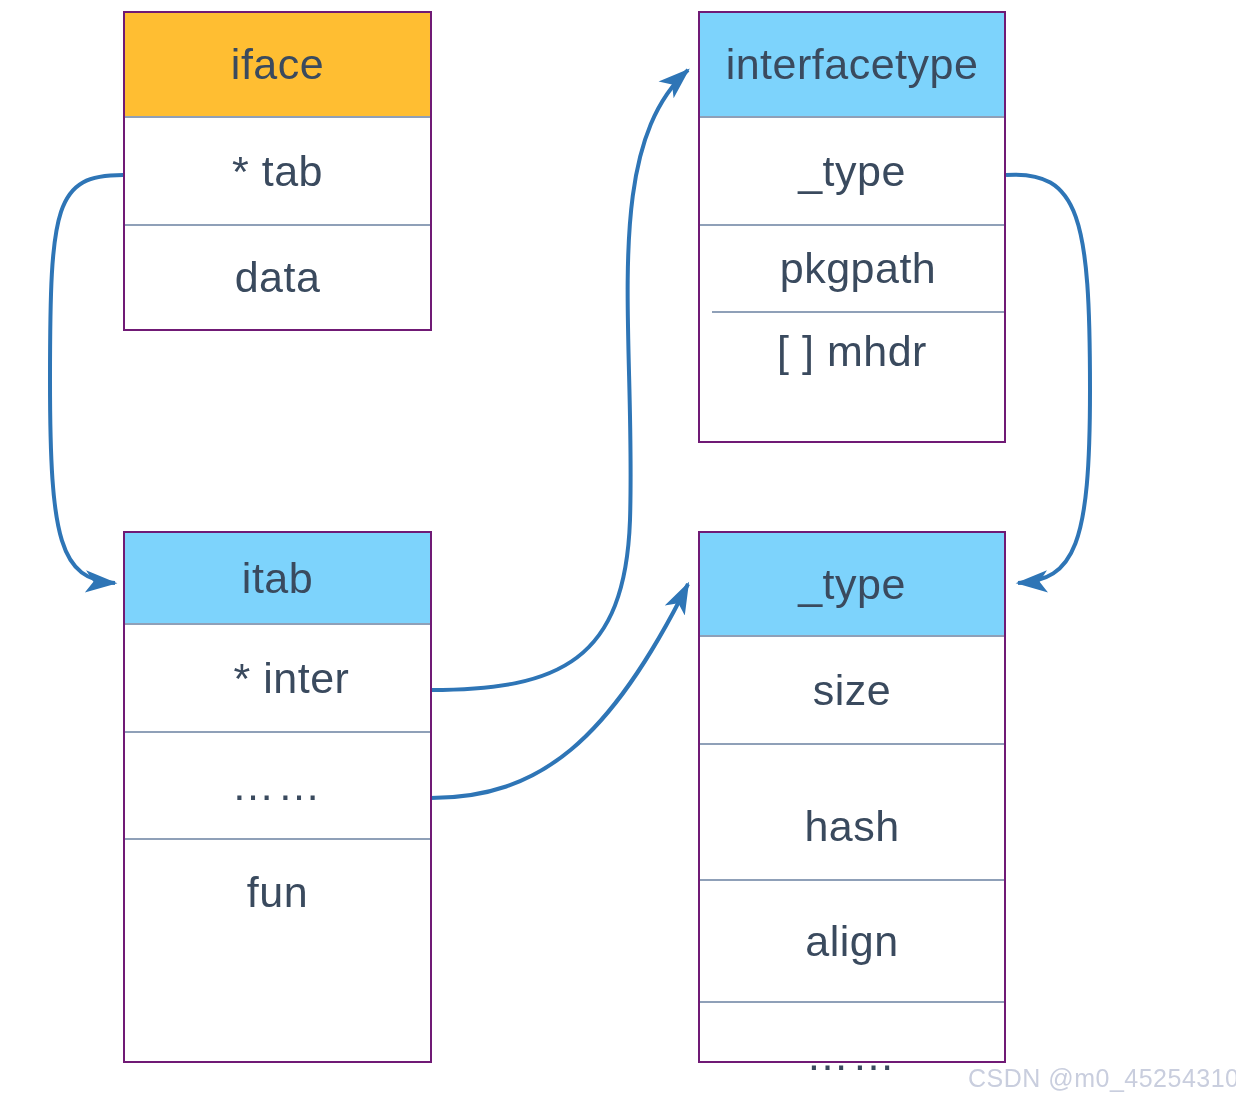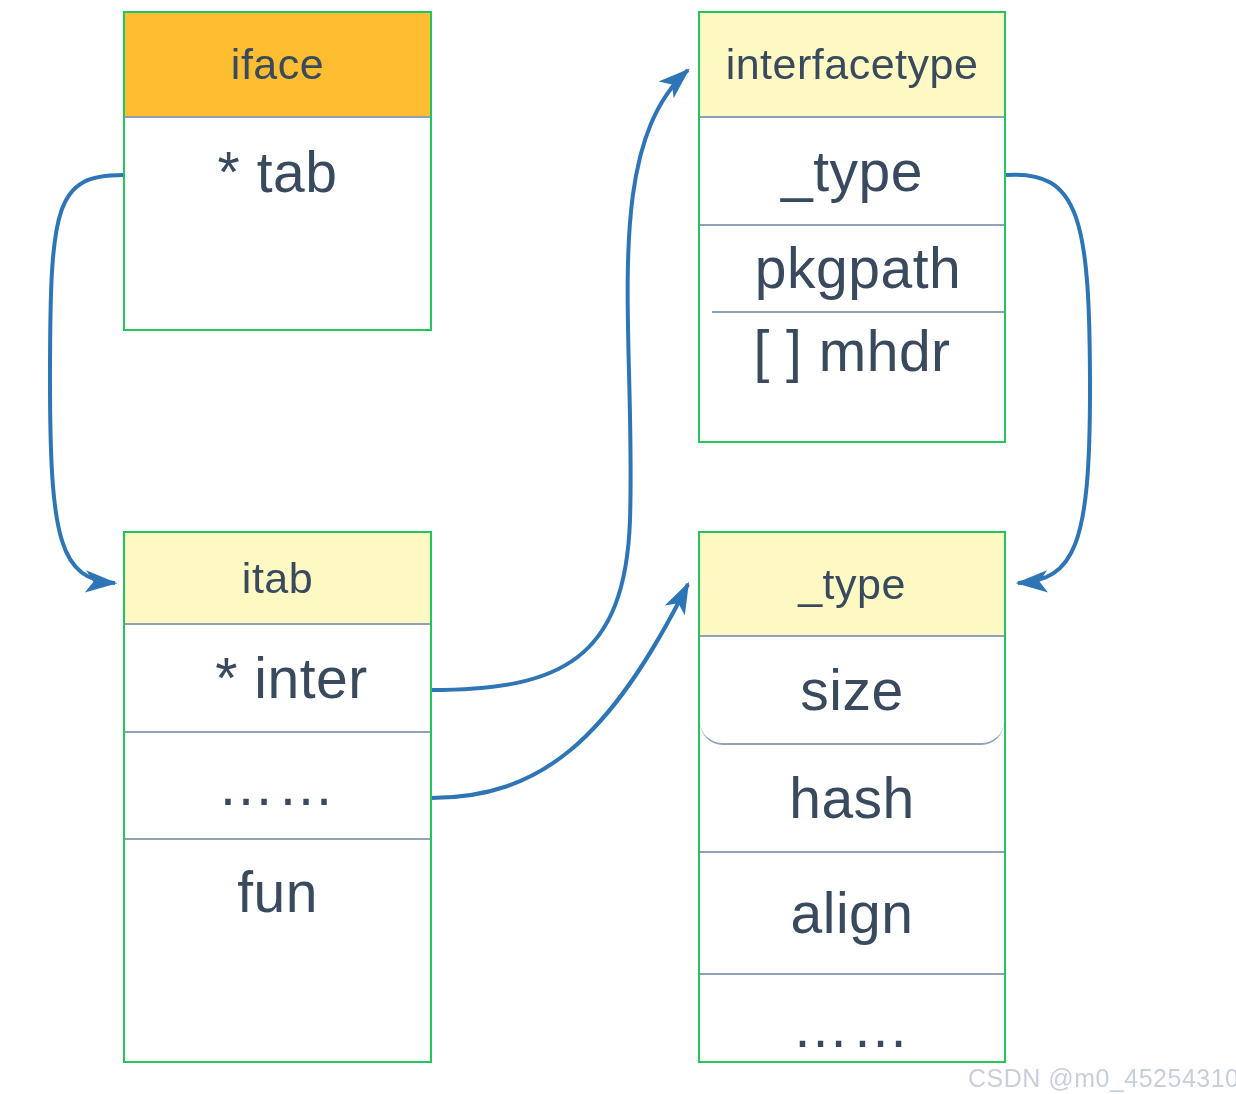--- a/index.html
+++ b/index.html
@@ -21,43 +21,43 @@
     position: absolute;
     left: 0;
     top: 0;
     width: 1236px;
     height: 1094px;
     pointer-events: none;
   }
   .struct-box {
     position: absolute;
     box-sizing: border-box;
-    border: 2px solid #22c55e;
+    border: 2px solid #701a75;
     background: #ffffff;
   }
   .struct-row {
     box-sizing: border-box;
     display: flex;
     align-items: center;
     justify-content: center;
     border-bottom: 2px solid #8fa0b8;
     color: #3a4a5e;
-    font-size: 57px;
+    font-size: 43px;
     line-height: 1;
     letter-spacing: 0.5px;
     white-space: nowrap;
   }
   .struct-row:last-child {
     border-bottom: none;
   }
   .struct-row.header {
     font-size: 43px;
   }
   .struct-row.header.gray {
-    background: #fef9c3;
+    background: #7dd3fc;
   }
   .struct-row.header.orange {
     background: #ffbe32;
   }
   .dots-row {
     letter-spacing: 3px;
   }
   .watermark {
     position: absolute;
     color: #c9cede;
@@ -84,39 +84,40 @@
     <path d="M431,690 C 560,690 625,660 630,520 C 636,330 600,150 688,70" fill="none" stroke="#2e75b6" stroke-width="4" marker-end="url(#arrowhead)"></path>
 
     <path d="M431,798 C 540,798 610,740 688,584" fill="none" stroke="#2e75b6" stroke-width="4" marker-end="url(#arrowhead)"></path>
 
     <path d="M1006,175 C 1080,170 1090,220 1090,390 C 1090,545 1075,580 1018,583" fill="none" stroke="#2e75b6" stroke-width="4" marker-end="url(#arrowhead)"></path>
   </svg>
 
   <div class="struct-box" style="left:123px; top:11px; width:309px; height:320px;">
     <div class="struct-row header orange" style="height:105px;">iface</div>
     <div class="struct-row" style="height:108px;">* tab</div>
+    <div class="struct-row" style="height:103px;">data</div>
   </div>
 
   <div class="struct-box" style="left:698px; top:11px; width:308px; height:432px;">
     <div class="struct-row header gray" style="height:105px;">interfacetype</div>
     <div class="struct-row" style="height:108px;">_type</div>
     <div class="struct-row" style="height:87px;margin-left:12px;">pkgpath</div>
     <div class="struct-row" style="height:77px;">[ ] mhdr</div>
   </div>
 
   <div class="struct-box" style="left:123px; top:531px; width:309px; height:532px;">
     <div class="struct-row header gray" style="height:92px;">itab</div>
     <div class="struct-row" style="height:108px;padding-left:28px;">* inter</div>
     <div class="struct-row dots-row" style="height:107px;">……</div>
     <div class="struct-row" style="height:105px;">fun</div>
   </div>
 
   <div class="struct-box" style="left:698px; top:531px; width:308px; height:532px;">
     <div class="struct-row header gray" style="height:104px;">_type</div>
-    <div class="struct-row" style="height:108px;border-radius:23px;">size</div>
-    <div class="struct-row" style="height:108px;">hash</div>
+    <div class="struct-row" style="height:108px;">size</div>
+    <div class="struct-row" style="height:108px;margin-top:28px;">hash</div>
     <div class="struct-row" style="height:122px;">align</div>
     <div class="struct-row dots-row" style="height:105px;">……</div>
   </div>
 
   <div class="watermark" style="left:968px; top:1064px;">CSDN @m0_45254310</div>
 
 </div>
 
 </body></html>

